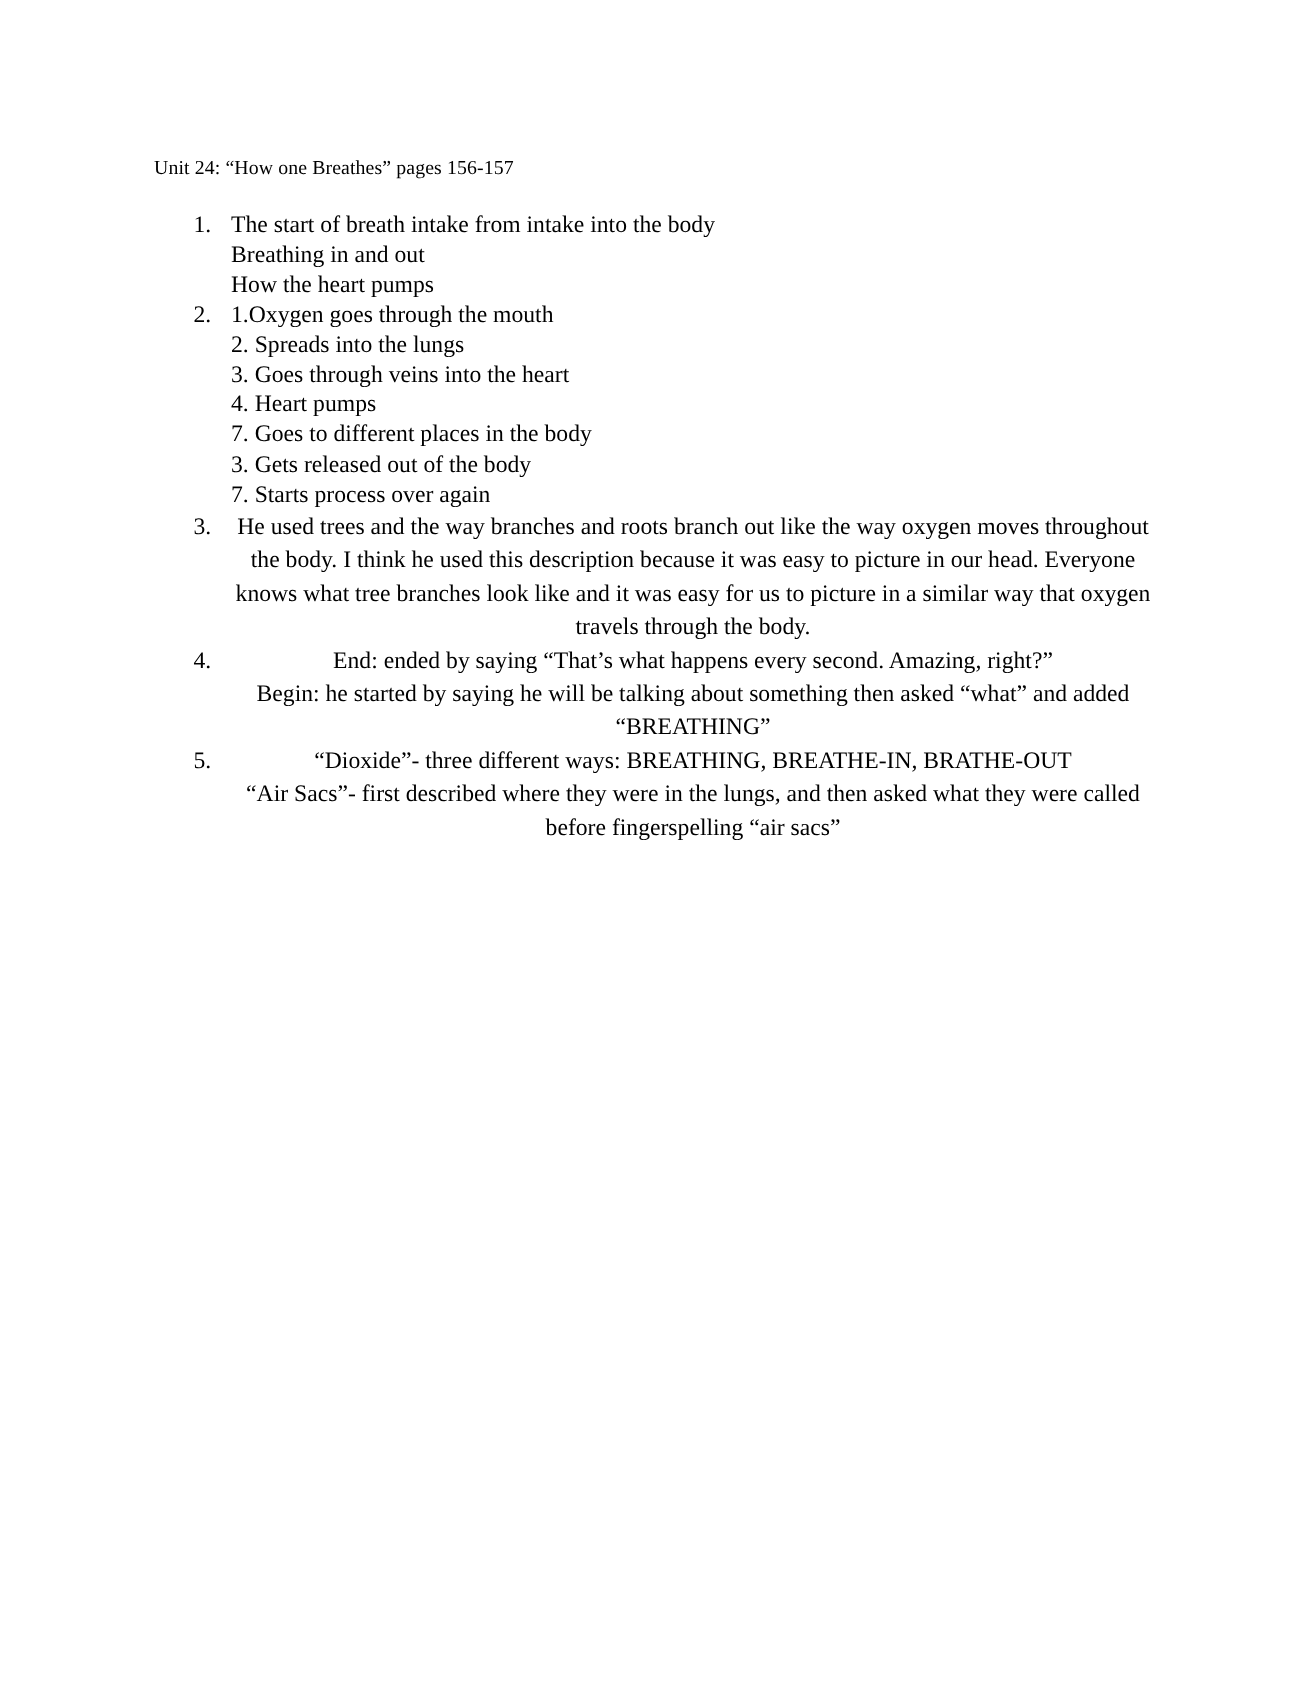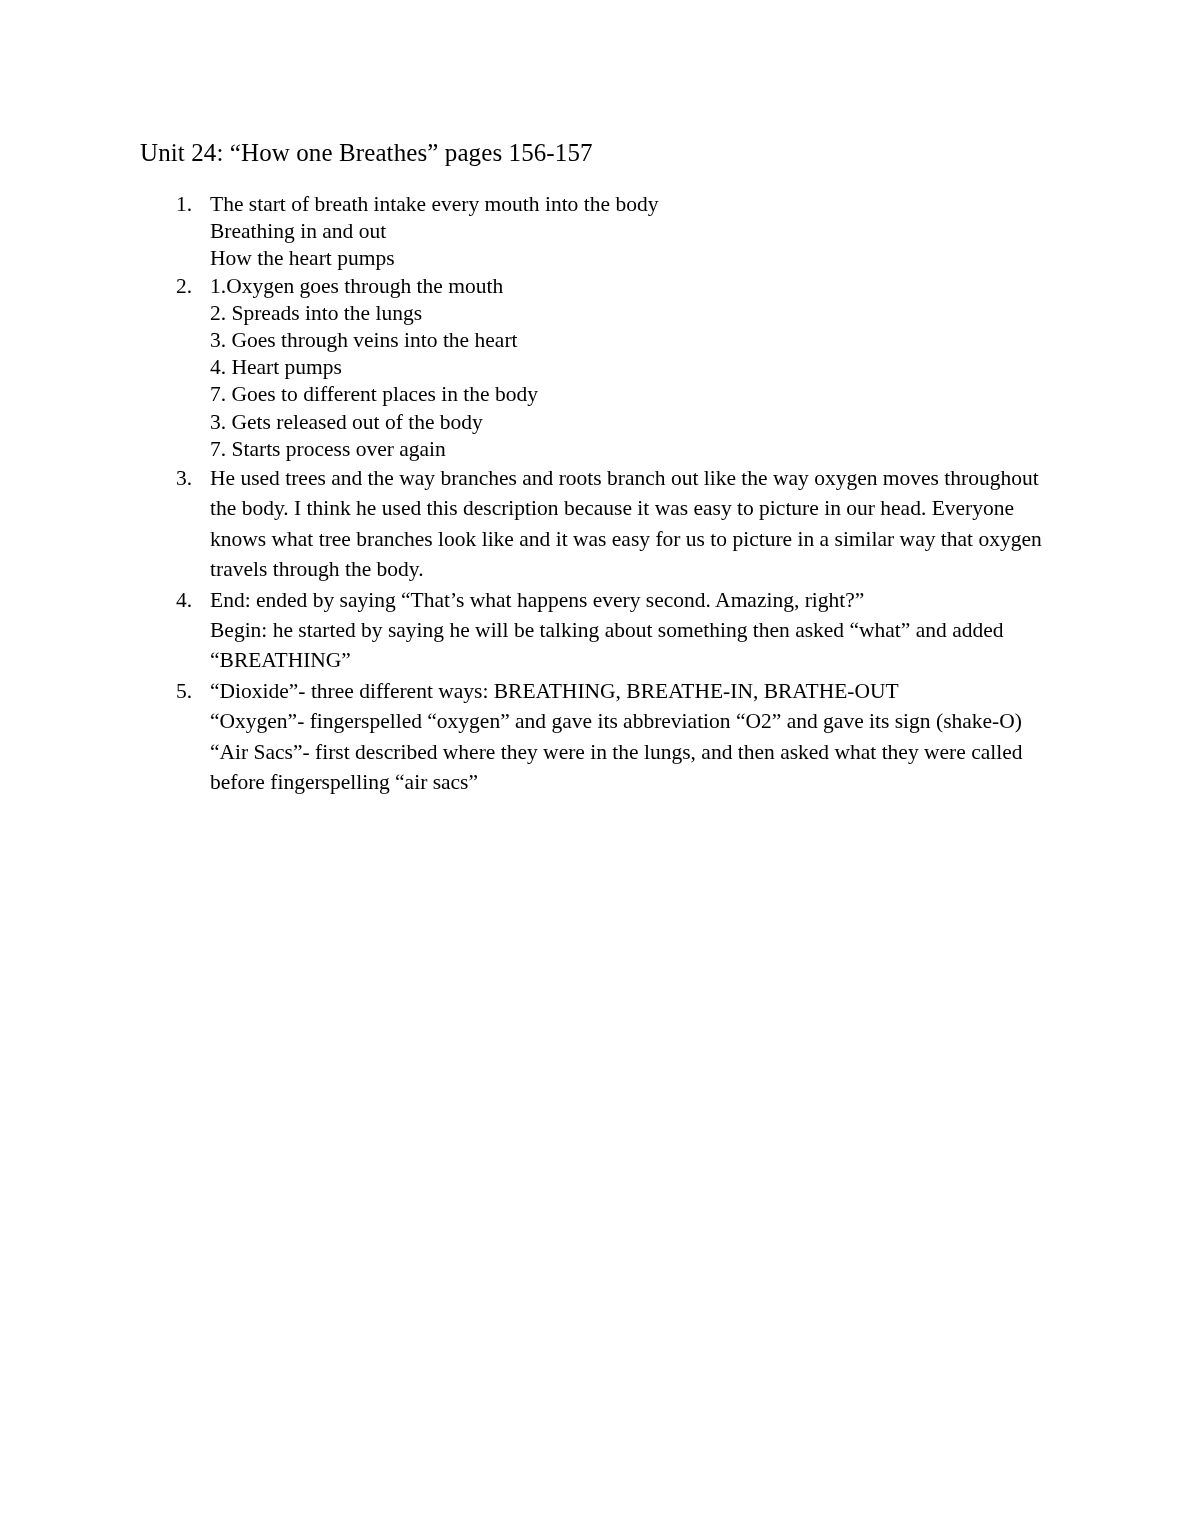--- a/index.html
+++ b/index.html
@@ -16,21 +16,21 @@
     overflow: hidden;
     font-family: "Liberation Serif", "DejaVu Serif", serif;
     color: #000000;
     -webkit-font-smoothing: antialiased;
   }
 
   .doc-title {
     position: absolute;
     left: 140px;
     top: 139px;
-    font-size: 25px;
+    font-size: 18px;
     line-height: 27px;
     white-space: nowrap;
     letter-spacing: 0.1px;
   }
 
   .list {
     position: absolute;
     left: 140px;
     top: 191px;
     width: 910px;
@@ -66,41 +66,41 @@
     display: block;
   }
 
   .line {
     display: block;
     white-space: nowrap;
   }
 
   .para {
     display: block;
-    text-align: left;
+    text-align: center;
   }
 
   .sub-line {
     display: block;
     white-space: nowrap;
   }
 </style>
 </head>
 <body>
 
 <div class="page">
 
   <div class="doc-title">Unit 24: “How one Breathes” pages 156-157</div>
 
   <div class="list">
 
     <div class="li tight">
       <span class="marker">1.</span>
       <span class="li-body">
-        <span class="line">The start of breath intake every mouth into the body</span>
+        <span class="line">The start of breath intake from intake into the body</span>
         <span class="line">Breathing in and out</span>
         <span class="line">How the heart pumps</span>
       </span>
     </div>
 
     <div class="li tight">
       <span class="marker">2.</span>
       <span class="li-body">
         <span class="sub-line">1.Oxygen goes through the mouth</span>
         <span class="sub-line">2. Spreads into the lungs</span>
@@ -124,19 +124,18 @@
       <span class="li-body">
         <span class="para">End: ended by saying “That’s what happens every second. Amazing, right?”</span>
         <span class="para">Begin: he started by saying he will be talking about something then asked “what” and added “BREATHING”</span>
       </span>
     </div>
 
     <div class="li loose">
       <span class="marker">5.</span>
       <span class="li-body">
         <span class="para">“Dioxide”- three different ways: BREATHING, BREATHE-IN, BRATHE-OUT</span>
-        <span class="para">“Oxygen”- fingerspelled “oxygen” and gave its abbreviation “O2” and gave its sign (shake-O)</span>
         <span class="para">“Air Sacs”- first described where they were in the lungs, and then asked what they were called before fingerspelling “air sacs”</span>
       </span>
     </div>
 
   </div>
 </div>
 
 </body></html>

